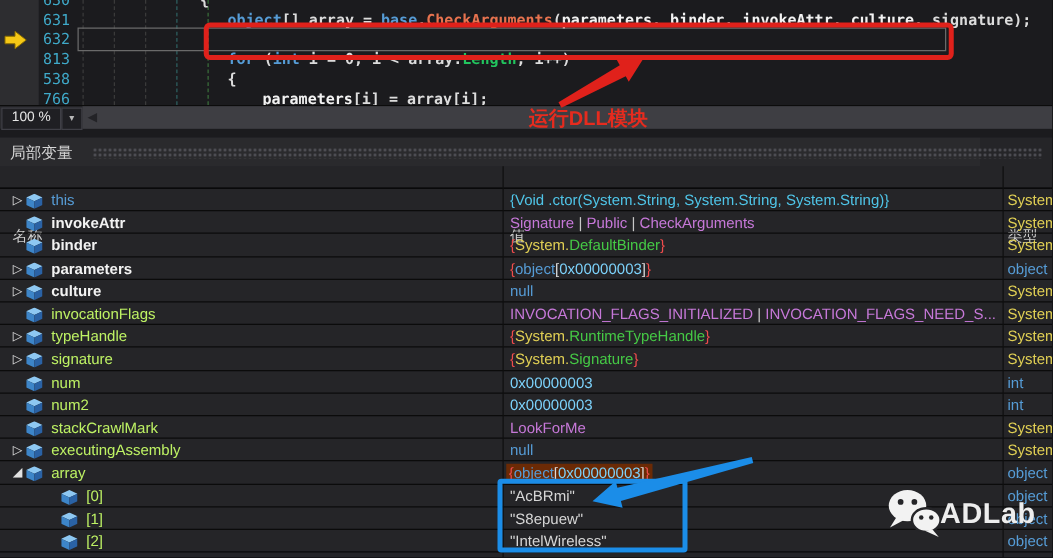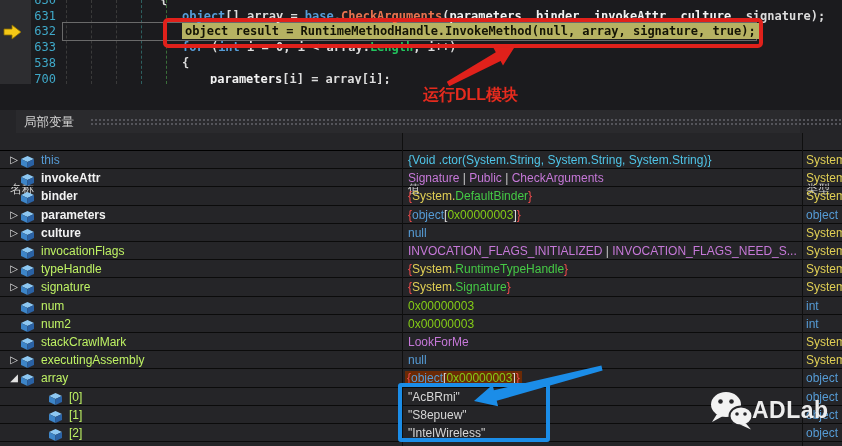--- a/index.html
+++ b/index.html
@@ -12,35 +12,35 @@
   .eline{position:absolute;left:0;width:842px;height:16px;line-height:16px;white-space:pre;
          font-family:"DejaVu Sans Mono",monospace;font-size:12px;font-weight:bold;}
   .lnum{position:absolute;left:0;width:56px;text-align:right;color:#3fa9c9;font-weight:normal;
         font-family:"DejaVu Sans Mono",monospace;font-size:12px;}
   .ecode{position:absolute;top:0;}
   .ecode.hl{background:#b6b262;color:#141405;padding:0 3px;}
   .ecode.hl span{color:#141405;}
   .c-plain{color:#dcdcdc}.c-kw{color:#569cd6}.c-method{color:#e8734f}.c-teal{color:#22c55e}
   .c-boldw{color:#f2f2f2;font-weight:bold}
   .c-cyan{color:#4fc4e7}.c-mag{color:#c678d8}.c-pipe{color:#c8c8c8}.c-red{color:#f14c4c}
-  .c-ns{color:#e0cf54}.c-green{color:#45c945}.c-num{color:#84cc16}.c-str{color:#d6d6d6}
+  .c-ns{color:#e0cf54}.c-green{color:#45c945}.c-num{color:#7dd3fc}.c-str{color:#d6d6d6}
   .c-hl{color:#141405}
   #cur-line-box{position:absolute;left:62px;top:22px;width:695px;height:19px;border:1px solid #6a6a6a;box-sizing:border-box;}
   #exec-arrow{position:absolute;left:3px;top:24px;}
   
   #ebar{position:absolute;left:0;top:84px;width:842px;height:19px;background:#2a2a2e;border-top:1px solid #0c0c0c;box-sizing:border-box;}
   #zoom-box{position:absolute;left:1px;top:1px;width:46px;height:16px;background:#1f1f23;border:1px solid #3f3f46;
             color:#e6e6e6;font-size:11px;line-height:15px;text-align:center;}
   #zoom-dd{position:absolute;left:49px;top:1px;width:15px;height:16px;background:#1f1f23;border:1px solid #3f3f46;
            color:#b8b8b8;font-size:8px;line-height:15px;text-align:center;}
   #hstrip{position:absolute;left:66px;top:0;width:776px;height:18px;background:#3e3e43;}
   #hstrip-left{position:absolute;left:4px;top:3px;color:#232327;font-size:10px;}
   
   #locals{position:absolute;left:0;top:110px;width:842px;height:336px;background:#252528;overflow:hidden;}
-  #ltitle{position:absolute;left:16px;top:0;width:756px;height:23px;background:#2a2a2d;padding-left:28px;}
+  #ltitle{position:absolute;left:0;top:0;width:756px;height:23px;background:#2a2a2d;padding-left:28px;}
   #ltitle .t{position:absolute;left:8px;top:4px;font-size:12.5px;color:#d6d6d6;}
   #lgrip{position:absolute;left:74px;top:8px;width:760px;height:9px;
          background-image:radial-gradient(#54545a 1px,transparent 1.2px);background-size:4px 4px;}
   #lheader{position:absolute;left:0;top:23px;width:842px;height:18px;border-bottom:1px solid #000;box-sizing:border-box;}
   .hcell{position:absolute;top:0;font-size:12px;color:#cfcfcf;margin-top:48px;}
   #lrows{position:absolute;left:0;top:41px;width:842px;height:295px;overflow:hidden;}
   .lrow{position:absolute;left:0;width:842px;height:18.2px;border-bottom:1px solid #0b0b0b;box-sizing:border-box;}
   .exp{position:absolute;top:3px;width:12px;text-align:center;font-size:10px;color:#e2e2e2;cursor:default;}
   .vicon{position:absolute;top:3px;width:13px;height:12px;}
   .rname{position:absolute;top:2px;font-size:12px;color:#bef264;white-space:pre;}
@@ -69,30 +69,37 @@
     <div id="glyph-margin"></div>
     <div class="iguide" style="left:66px"></div>
     <div class="iguide" style="left:91px"></div>
     <div class="iguide" style="left:116px"></div>
     <div class="iguide" style="left:141px;border-left-color:#2e6060"></div>
     <div class="iguide" style="left:166px;border-left-color:#3a6e3a"></div>
     <div id="cur-line-box"></div>
     <div id="editor-lines">
         <div class="eline" style="top: -8px;"><span class="lnum">630</span><span class="ecode" style="left: 160px;"><span class="c-plain">{</span></span></div>
         <div class="eline" style="top: 7.7px;"><span class="lnum">631</span><span class="ecode" style="left: 182px;"><span class="c-kw">object</span><span class="c-plain">[] array = </span><span class="c-kw">base</span><span class="c-plain">.</span><span class="c-method">CheckArguments</span><span class="c-plain">(</span><span class="c-boldw">parameters</span><span class="c-plain">, </span><span class="c-boldw">binder</span><span class="c-plain">, </span><span class="c-boldw">invokeAttr</span><span class="c-plain">, </span><span class="c-boldw">culture</span><span class="c-plain">, </span><span class="c-plain">signature</span><span class="c-plain">);</span></span></div>
-        <div class="eline" style="top: 23.4px;"><span class="lnum">632</span><span class="ecode hl" style="left: 182px;"><span class="c-hl">object result = RuntimeMethodHandle.InvokeMethod(null, array, signature, true);</span></span></div>
-        <div class="eline" style="top: 39.1px;"><span class="lnum">633</span><span class="ecode" style="left: 182px;"><span class="c-kw">for</span><span class="c-plain"> (</span><span class="c-kw">int</span><span class="c-plain"> i = 0; i &lt; array.</span><span class="c-teal">Length</span><span class="c-plain">; i++)</span></span></div>
+        <div class="eline" style="top: 23.4px;"><span class="lnum">632</span></div>
+        <div class="eline" style="top: 39.1px;"><span class="lnum">813</span><span class="ecode" style="left: 182px;"><span class="c-kw">for</span><span class="c-plain"> (</span><span class="c-kw">int</span><span class="c-plain"> i = 0; i &lt; array.</span><span class="c-teal">Length</span><span class="c-plain">; i++)</span></span></div>
         <div class="eline" style="top: 54.8px;"><span class="lnum">538</span><span class="ecode" style="left: 182px;"><span class="c-plain">{</span></span></div>
-        <div class="eline" style="top: 70.5px;"><span class="lnum">700</span><span class="ecode" style="left: 210px;"><span class="c-boldw">parameters</span><span class="c-plain">[i] = array[i];</span></span></div>
+        <div class="eline" style="top: 70.5px;"><span class="lnum">766</span><span class="ecode" style="left: 210px;"><span class="c-boldw">parameters</span><span class="c-plain">[i] = array[i];</span></span></div>
       </div>
     <svg id="exec-arrow" width="20" height="16" viewBox="0 0 20 16">
       <polygon points="1,5 9,5 9,1 18,8 9,15 9,11 1,11" fill="#f5c816" stroke="#8a6d00" stroke-width="0.8"></polygon>
     </svg>
   </div>
 
+  <div id="ebar">
+    <div id="zoom-box">100 %</div>
+    <div id="zoom-dd">▾</div>
+    <div id="hstrip">
+      <span id="hstrip-left">◀</span>
+    </div>
+  </div>
 
   <div id="locals">
     <div id="ltitle">
       <span class="t">局部变量</span>
       <span id="lgrip"></span>
     </div>
     <div id="lheader">
       <span class="hcell" style="left:10px">名称</span>
       <span class="hcell" style="left:408px">值</span>
       <span class="hcell" style="left:806px">类型</span>

